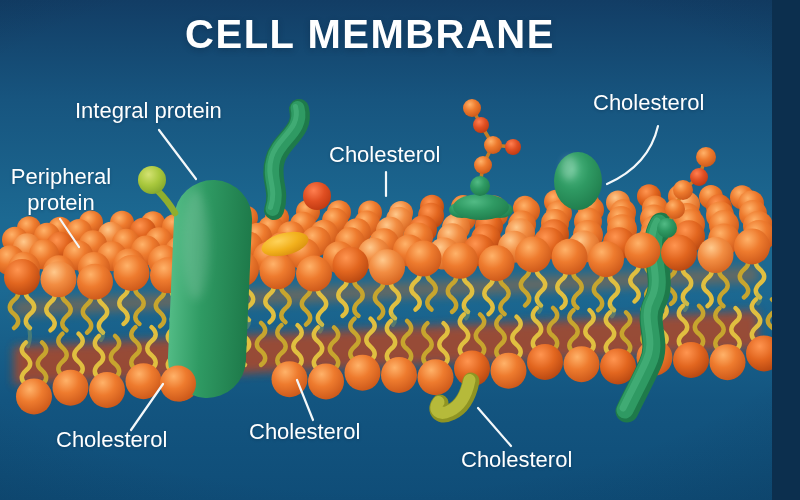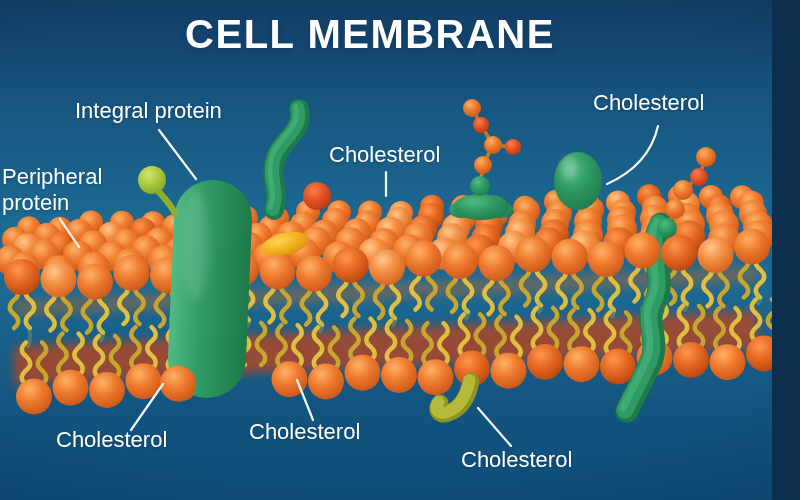--- a/index.html
+++ b/index.html
@@ -6,21 +6,21 @@
   .stage{position:relative;width:772px;height:500px;overflow:hidden;
          font-family:"Liberation Sans",sans-serif;}
   .stage svg{position:absolute;left:0;top:0;}
   .vignette{position:absolute;inset:0;pointer-events:none;
     background:radial-gradient(115% 95% at 48% 46%, rgba(0,0,0,0) 55%, rgba(6,26,48,0.38) 100%);}
   .title{position:absolute;top:12px;left:0;width:100%;margin:0;text-align:center;
          color:#fff;font-size:40px;font-weight:800;letter-spacing:1.5px;
          transform:translateX(-16px);text-shadow:0 2px 6px rgba(0,20,40,.25);}
   .lbl{position:absolute;color:#fff;font-size:22px;font-weight:500;line-height:1.18;
        white-space:nowrap;text-shadow:0 1px 3px rgba(0,20,40,.25);text-align:right;}
-  .lbl.wrap{white-space:normal;text-align:left;}
+  .lbl.wrap{white-space:normal;text-align:center;}
   .lbl-integral{left:75px;top:98px;}
   .lbl-peripheral{left:2px;top:164px;width:118px;}
   .lbl-chol-top{left:329px;top:142px;}
   .lbl-glyco{left:593px;top:90px;}
   .lbl-bilayer{left:368px;top:307px;width:175px;font-size:23px;}
   .lbl-chol-bl{left:56px;top:427px;}
   .lbl-chol-bm{left:249px;top:419px;}
   .lbl-chol-br{left:461px;top:447px;}
 </style>
 </head>

